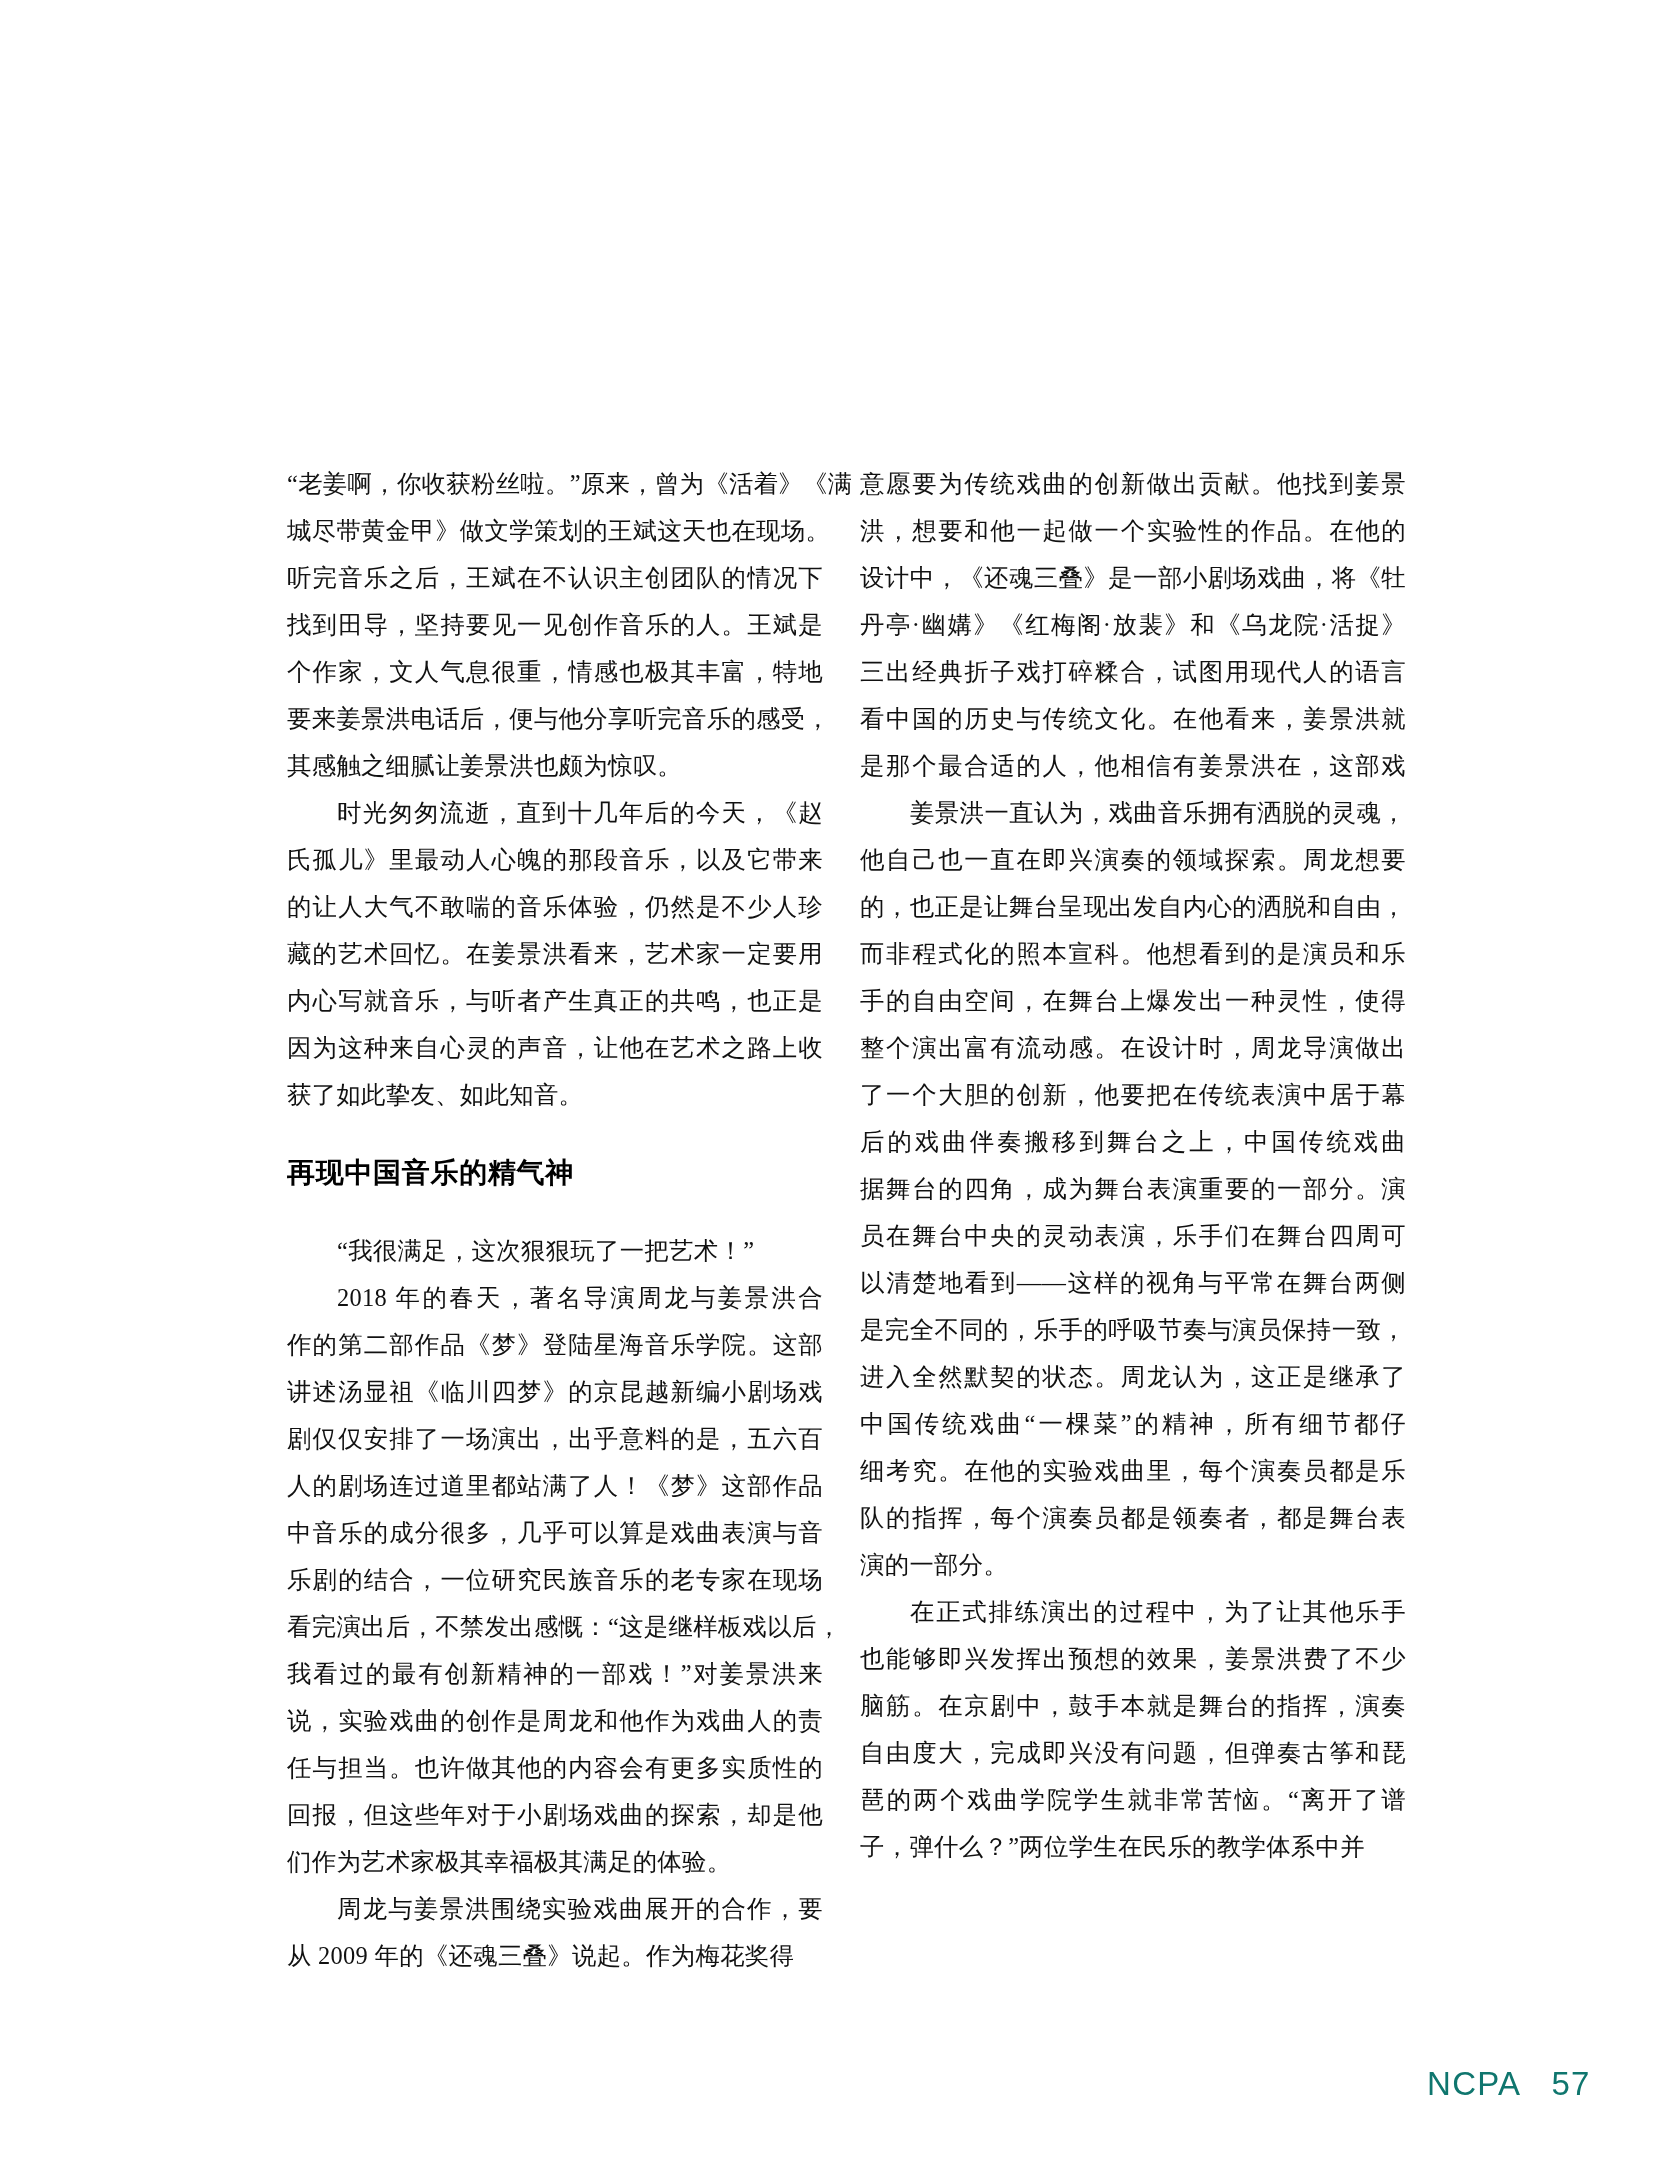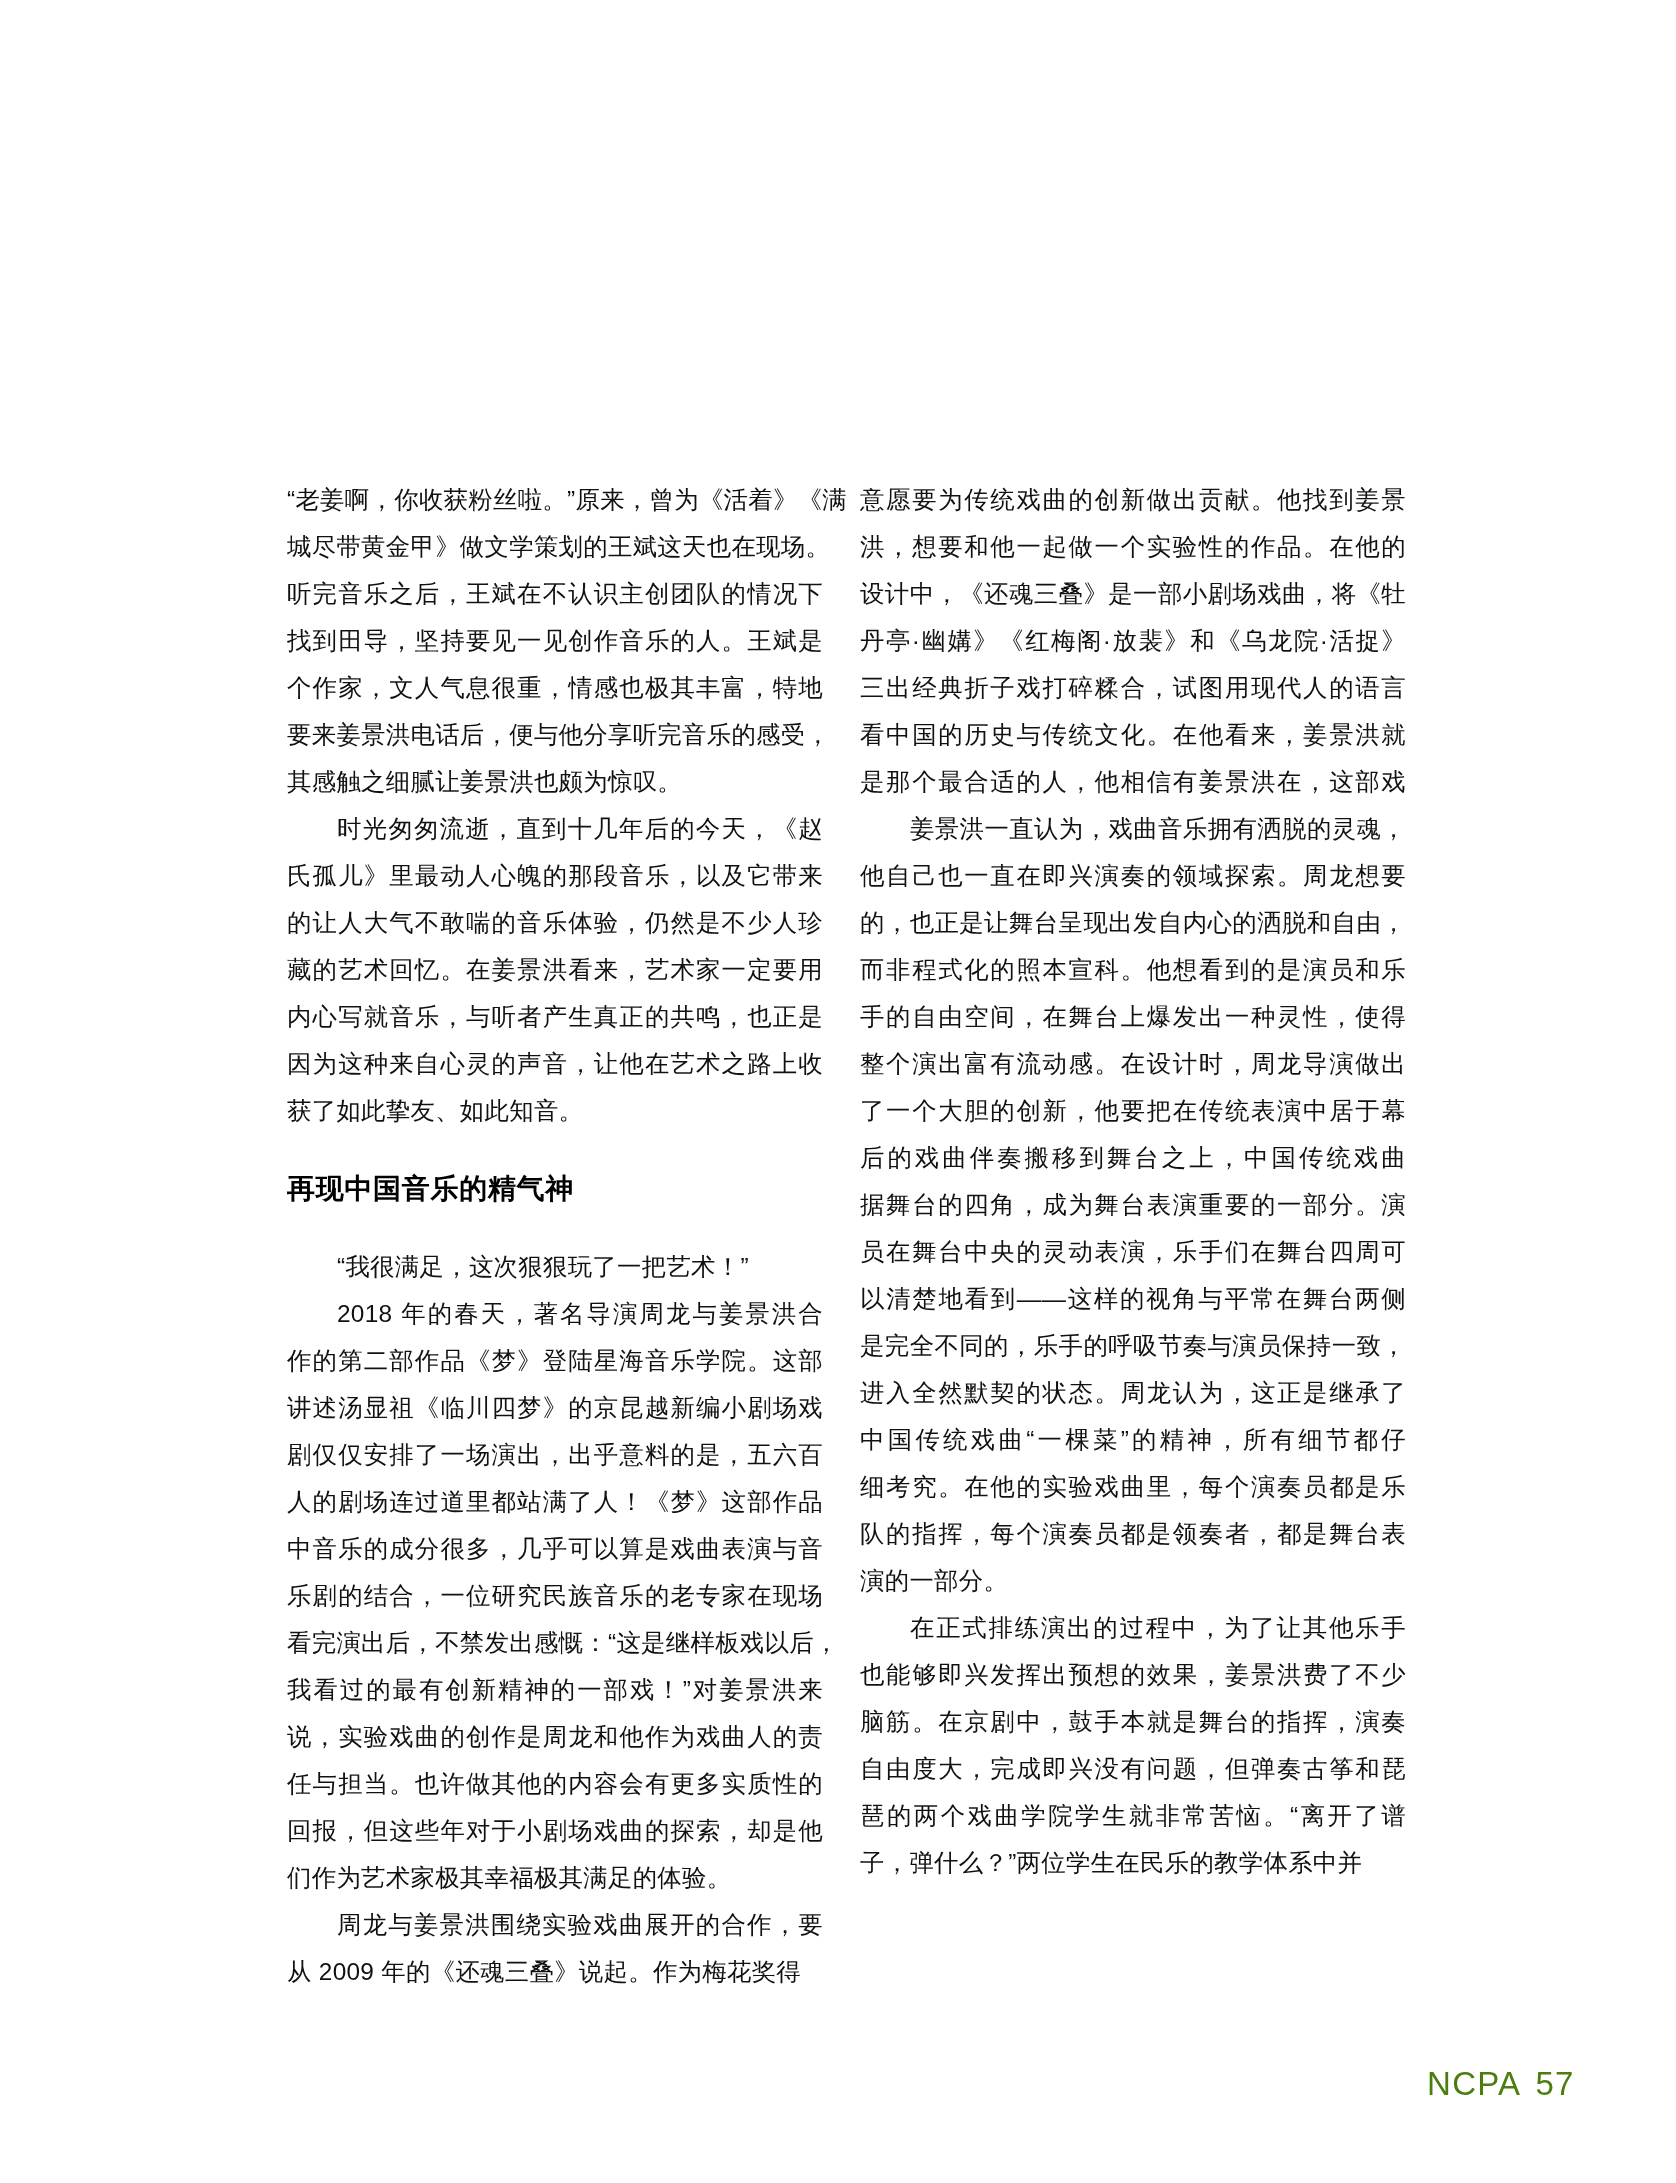--- a/index.html
+++ b/index.html
@@ -11,24 +11,25 @@
     position: relative;
     width: 1676px;
     height: 2183px;
     background: #ffffff;
     overflow: hidden;
     font-family: "Liberation Sans", sans-serif;
     color: #0f0f0f;
   }
   .column {
     position: absolute;
-    top: 476px;
+    top: 460px;
     font-size: 24.4px;
     font-weight: 400;
     color: #111111;
+    font-family: Liberation Serif, serif;
   }
   #col-left  { left: 287px;  width: 536px; }
   #col-right { left: 860px; width: 546px; }
   .para { margin: 0; }
   .line {
     height: 47px;
     line-height: 47px;
     white-space: nowrap;
     text-align: justify;
     text-align-last: justify;
@@ -47,24 +48,24 @@
     font-weight: 700;
     color: #000000;
     letter-spacing: 0.7px;
   }
   .footer {
     position: absolute;
     left: 1427px;
     top: 2065px;
     display: flex;
     align-items: baseline;
-    gap: 14px;
+    gap: 30px;
     font-size: 33px;
     letter-spacing: 1.3px;
-    color: #4d7c0f;
+    color: #0f766e;
   }
 </style>
 </head>
 <body>
 
 <div class="page">
   <div class="column" id="col-left">
       <div class="para">
         <div class="line">“老姜啊，你收获粉丝啦。”原来，曾为《活着》《满</div>
         <div class="line">城尽带黄金甲》做文学策划的王斌这天也在现场。</div>

